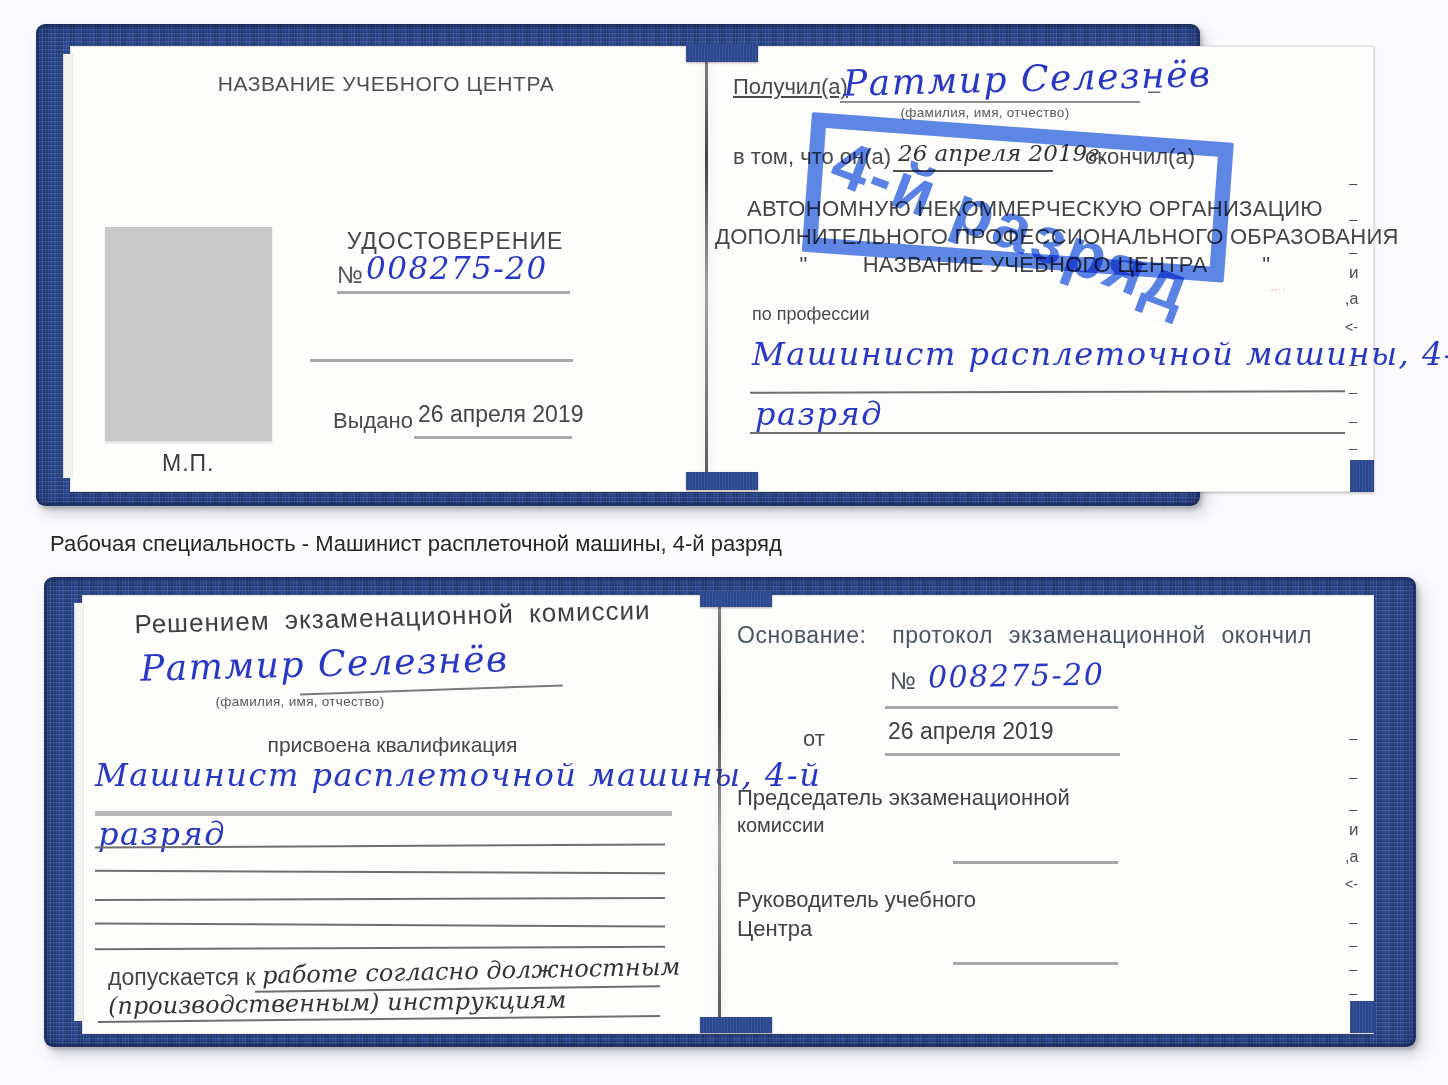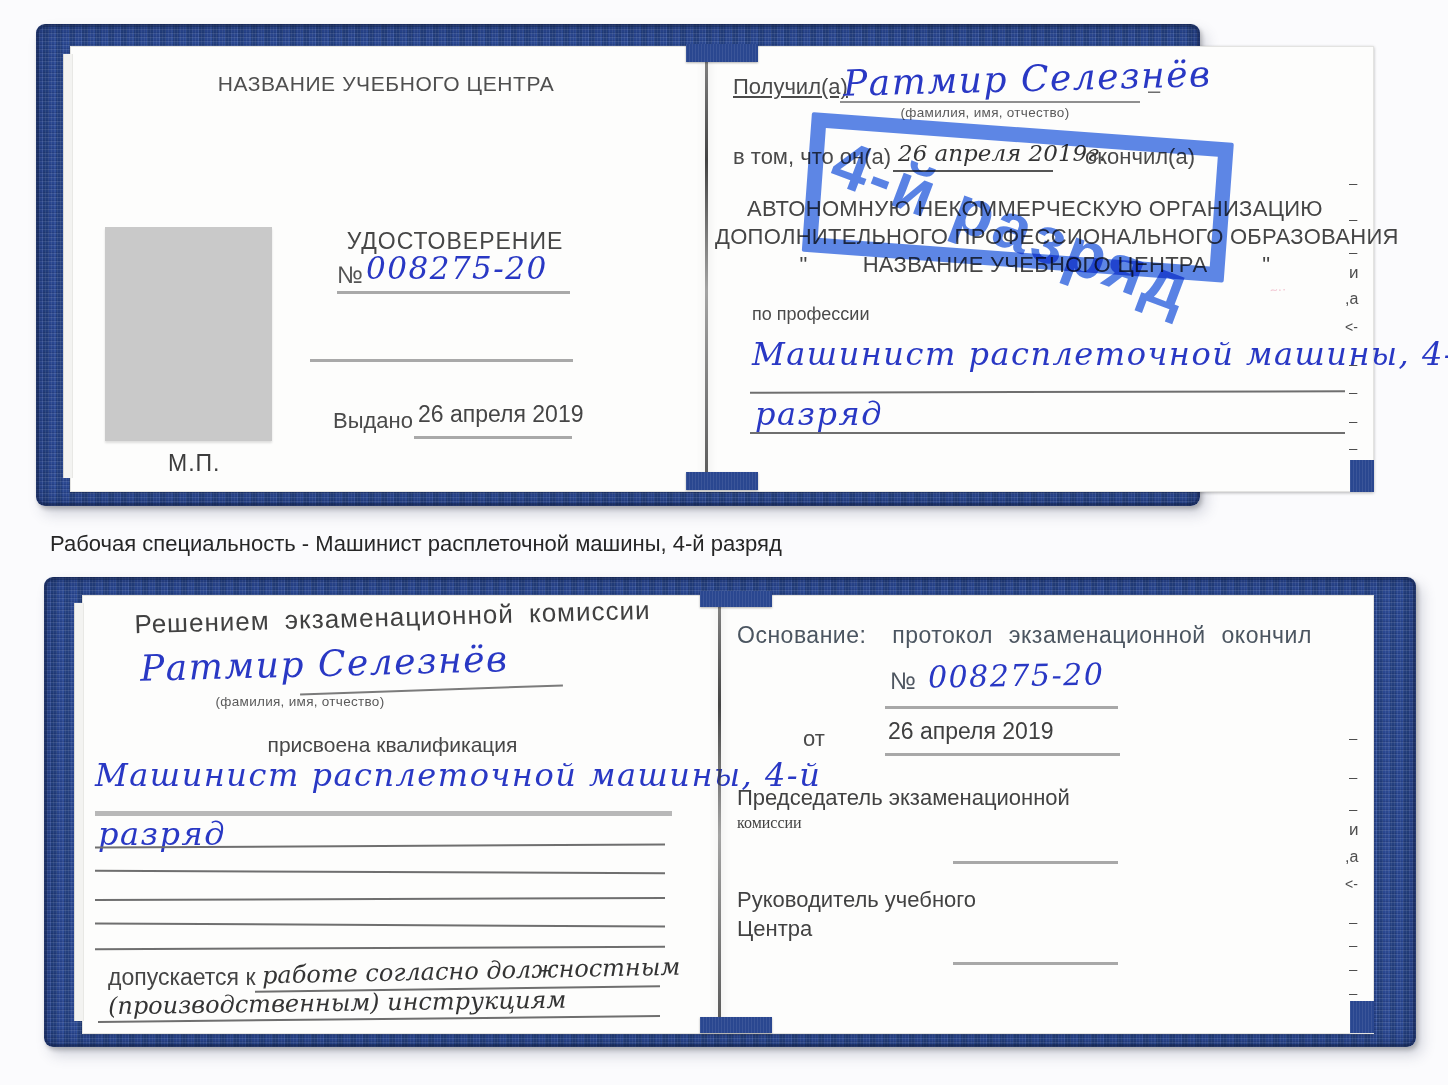--- a/index.html
+++ b/index.html
@@ -84,21 +84,21 @@
 <body>
 
 <div class="cover" style="left:36px;top:24px;width:1164px;height:482px;">
 
   <div class="page" style="left:34px;top:22px;width:1302px;height:444px;"></div>
   <div class="edge-stack" style="left:27px;top:30px;height:424px;"></div>
 
   <div class="pr-c" style="left:36px;top:48px;width:628px;font-size:21px;letter-spacing:.6px;color:#4f4f4f;">НАЗВАНИЕ УЧЕБНОГО ЦЕНТРА</div>
 
   <div class="photo" style="left:69px;top:203px;width:167px;height:214px;"></div>
-  <div class="pr" style="left:126px;top:426px;font-size:23px;color:#3d3d3d;letter-spacing:1px;margin-left:6px;">М.П.</div>
+  <div class="pr" style="left:126px;top:426px;font-size:23px;color:#3d3d3d;letter-spacing:1px;">М.П.</div>
 
   <div class="pr-c" style="left:274px;top:204px;width:290px;font-size:23px;letter-spacing:1px;color:#464646;">УДОСТОВЕРЕНИЕ</div>
   <div class="pr" style="left:301px;top:237px;font-size:24px;color:#555;">№</div>
   <div class="hand" style="left:330px;top:226px;font-size:31px;">008275-20</div>
   <div class="rule" style="left:301px;top:267px;width:233px;height:3px;"></div>
   <div class="rule" style="left:274px;top:335px;width:263px;height:3px;"></div>
   <div class="pr" style="left:297px;top:384px;font-size:22px;">Выдано</div>
   <div class="pr" style="left:382px;top:377px;font-size:23px;color:#454545;">26 апреля 2019</div>
   <div class="rule" style="left:378px;top:412px;width:158px;height:3px;"></div>
 
@@ -190,21 +190,21 @@
 
   <div class="pr" style="left:846px;top:90px;font-size:24px;color:#4e5660;">№</div>
   <div class="hand" style="left:884px;top:81px;font-size:30px;transform:rotate(-1deg);">008275-20</div>
   <div class="rule" style="left:841px;top:129px;width:233px;height:3px;background:#a8a8a8;"></div>
 
   <div class="pr" style="left:759px;top:149px;font-size:22px;">от</div>
   <div class="pr" style="left:844px;top:141px;font-size:23px;color:#3f3f3f;">26 апреля 2019</div>
   <div class="rule" style="left:841px;top:176px;width:235px;height:3px;background:#a8a8a8;"></div>
 
   <div class="pr" style="left:693px;top:208px;font-size:22px;color:#424242;">Председатель экзаменационной</div>
-  <div class="pr" style="left:693px;top:237px;font-size:16px;color:#424242;font-family:Liberation Serif, serif;">комиссии</div>
+  <div class="pr" style="left:693px;top:237px;font-size:20px;color:#424242;">комиссии</div>
   <div class="rule" style="left:909px;top:284px;width:165px;height:3px;background:#a8a8a8;"></div>
 
   <div class="pr" style="left:693px;top:310px;font-size:22px;color:#424242;">Руководитель учебного</div>
   <div class="pr" style="left:693px;top:339px;font-size:22px;color:#424242;">Центра</div>
   <div class="rule" style="left:909px;top:385px;width:165px;height:3px;background:#a8a8a8;"></div>
 
   <div class="edge-mark" style="left:1305px;top:152px;">–</div>
   <div class="edge-mark" style="left:1305px;top:191px;">–</div>
   <div class="edge-mark" style="left:1305px;top:223px;">–</div>
   <div class="edge-mark" style="left:1305px;top:243px;font-size:17px;">и</div>

